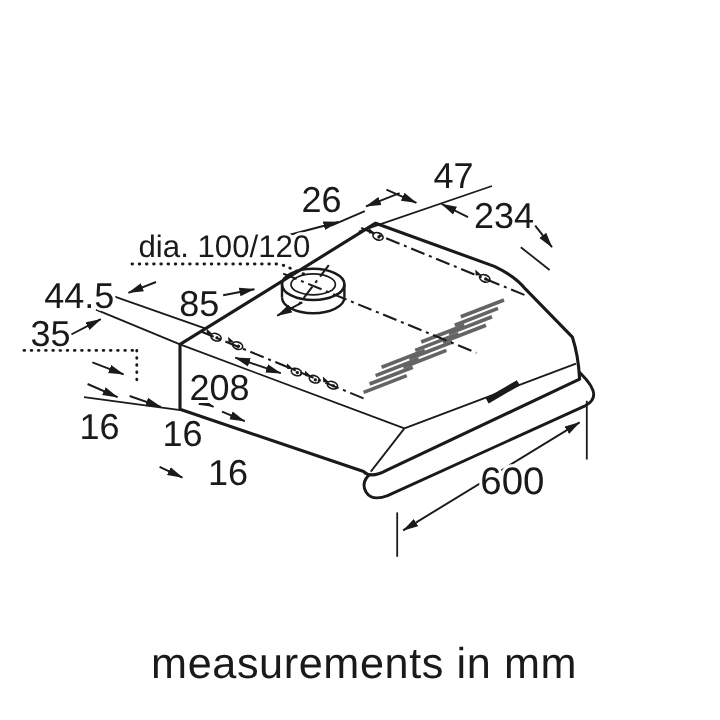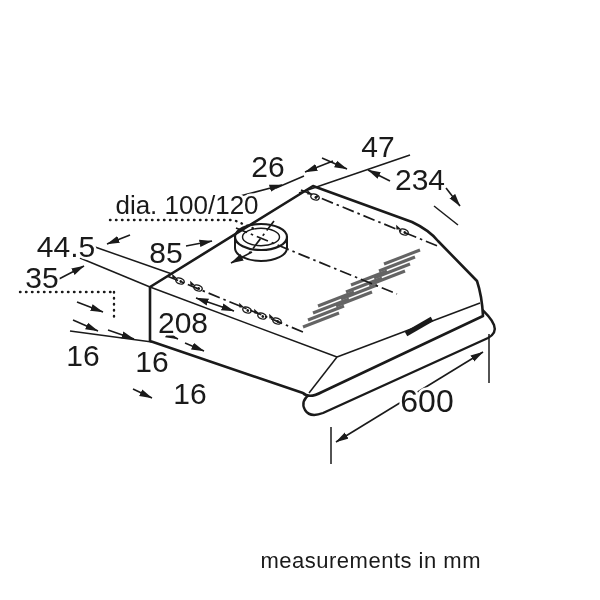--- a/index.html
+++ b/index.html
@@ -17,21 +17,21 @@
   }
   .canvas svg {
     position: absolute;
     left: 0;
     top: 0;
   }
   .footer-caption {
     position: absolute;
     right: 43px;
     bottom: 26px;
-    font-size: 22px;
+    font-size: 36px;
     color: #1a1a1a;
     letter-spacing: 0.5px;
     white-space: nowrap;
   }
   text.dim {
     font-family: "Liberation Sans", sans-serif;
     font-size: 30px;
     fill: #1a1a1a;
     text-anchor: middle;
     paint-order: stroke;

